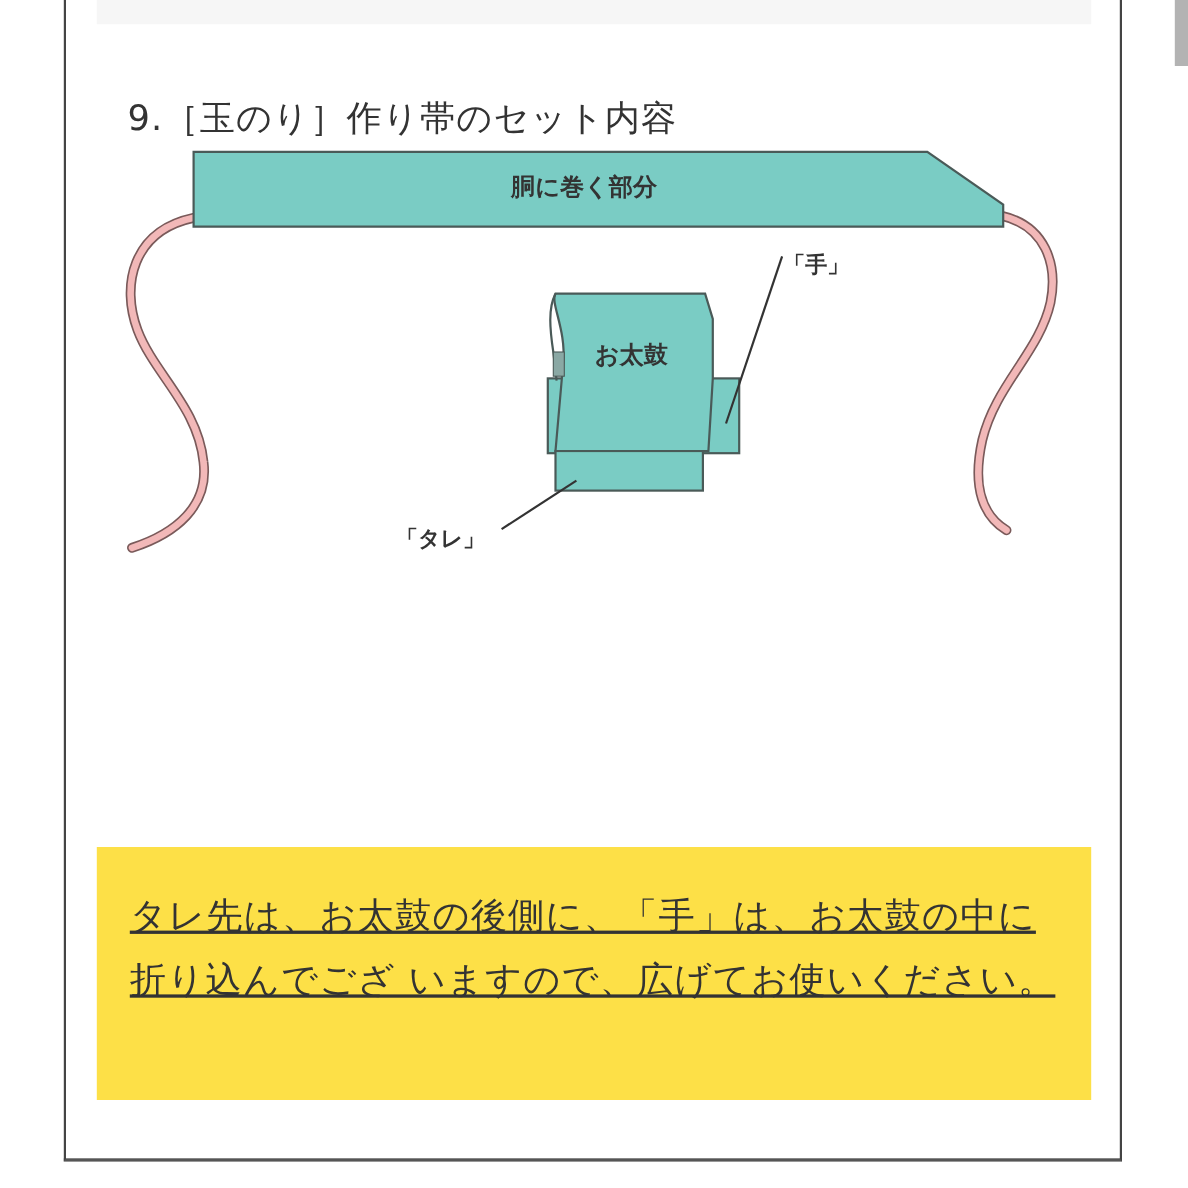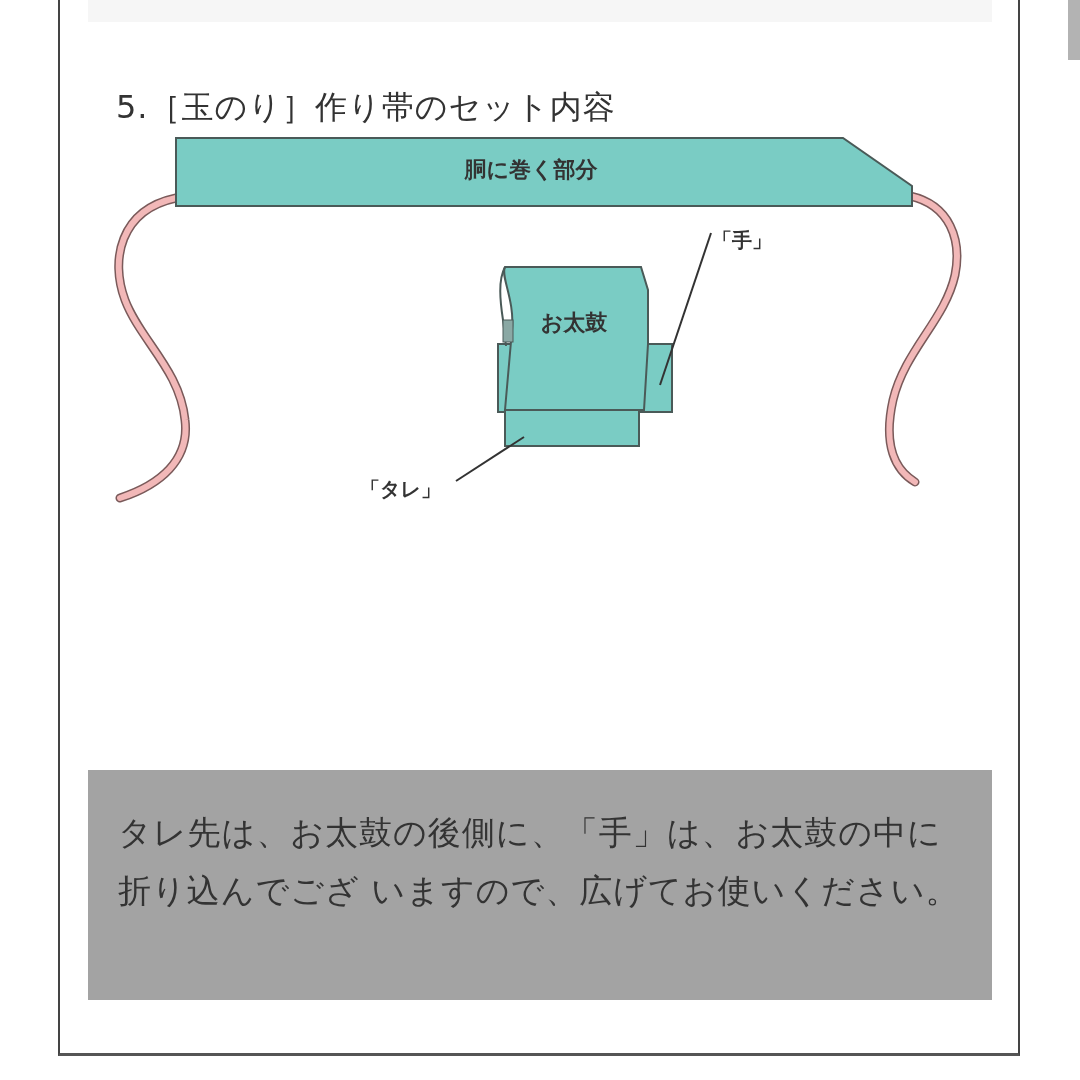--- a/index.html
+++ b/index.html
@@ -19,37 +19,37 @@
     background: #f6f6f6;
   }
   .section-title {
     position: absolute; left: 116px; top: 86px;
     font-size: 32px; color: #333; letter-spacing: 1px; white-space: nowrap;
   }
   .diagram { position: absolute; left: 0; top: 0; width: 1080px; height: 560px; }
   .diagram text { font-family: "DejaVu Sans", sans-serif; font-weight: bold; fill: #333; }
   .caption-box {
     position: absolute; left: 88px; top: 770px; width: 904px; height: 230px;
-    background: #a3a3a3; box-sizing: border-box; padding: 34px 30px 0 30px;
+    background: #fde047; box-sizing: border-box; padding: 34px 30px 0 30px; text-decoration: underline;
   }
   .caption-text {
     font-size: 33px; line-height: 58px; color: #333; margin: 0; letter-spacing: 1px;
   }
   .scrollbar-thumb {
     position: absolute; left: 1068px; top: 0; width: 12px; height: 60px;
     background: #b3b3b3;
   }
 </style>
 </head>
 <body>
 
 <div class="card"></div>
 <div class="prev-box"></div>
 
-<div class="section-title">5.［玉のり］作り帯のセット内容</div>
+<div class="section-title">9.［玉のり］作り帯のセット内容</div>
 
 <svg class="diagram" viewBox="0 0 1080 560" xmlns="http://www.w3.org/2000/svg">
 
   <g>
     <path d="M176,198 C120,210 110,260 125,300 C140,340 180,370 185,420 C190,460 160,485 120,498" fill="none" stroke="#7a5a5a" stroke-width="9" stroke-linecap="round"></path>
     <path d="M176,198 C120,210 110,260 125,300 C140,340 180,370 185,420 C190,460 160,485 120,498" fill="none" stroke="#f2b8b8" stroke-width="6" stroke-linecap="round"></path>
   </g>
 
   <g>
     <path d="M910,196 C950,205 962,240 955,275 C945,320 905,350 893,400 C883,445 895,470 915,482" fill="none" stroke="#7a5a5a" stroke-width="9" stroke-linecap="round"></path>

